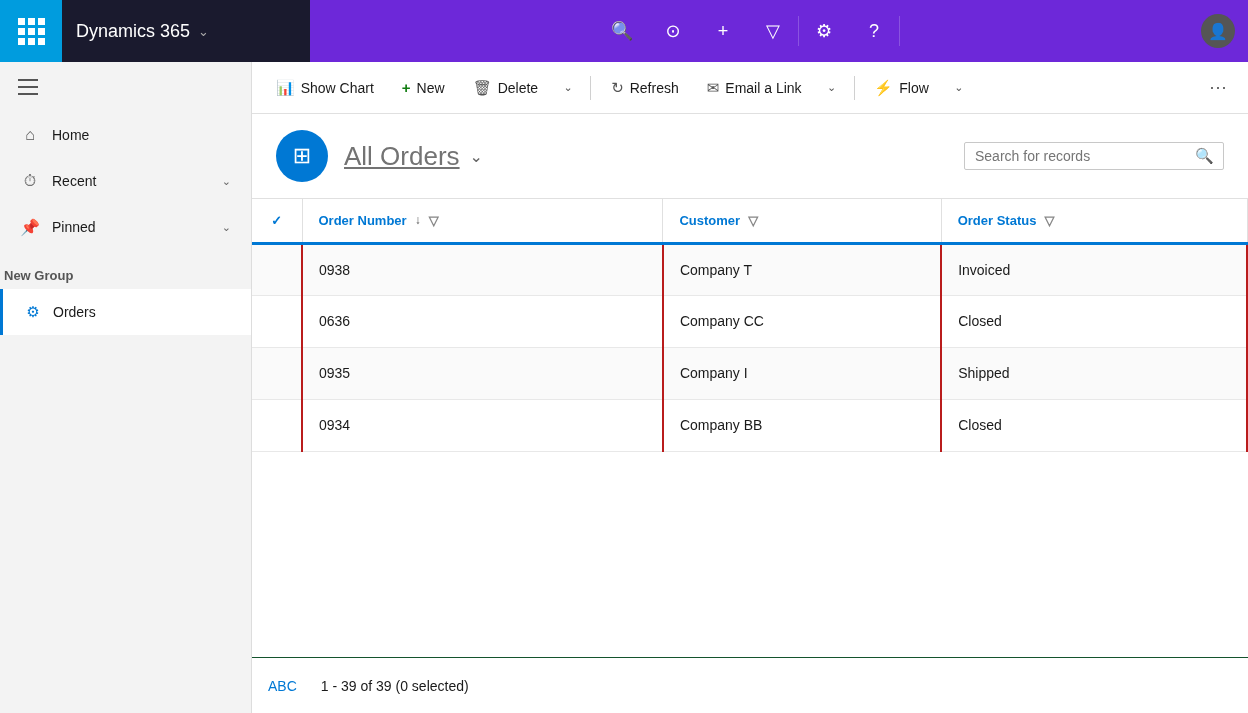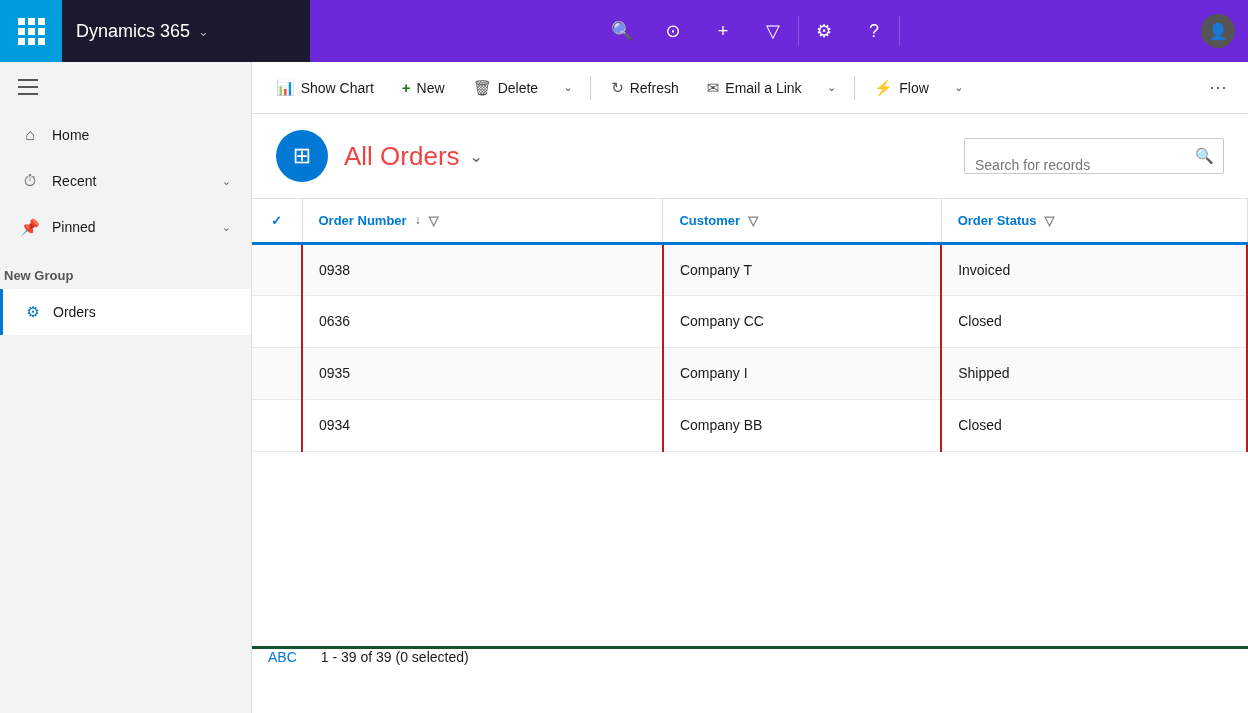--- a/index.html
+++ b/index.html
@@ -254,30 +254,31 @@
       flex-shrink: 0;
     }
     .page-title-area {
       display: flex;
       align-items: center;
       gap: 10px;
     }
     .page-title {
       font-size: 26px;
       font-weight: 400;
-      color: #ef4444;
+      color: #737373;
+      text-decoration: underline;
     }
     .page-title-chevron { color: #666; font-size: 16px; cursor: pointer; }
     .search-box {
       margin-left: auto;
       display: flex;
-      align-items: flex-end;
+      align-items: center;
       border: 1px solid #c8c8c8;
       border-radius: 2px;
-      height: 36px;
+      height: 28px;
       width: 260px;
       background: white;
     }
     .search-input {
       flex: 1;
       border: none;
       outline: none;
       padding: 0 10px;
       font-size: 14px;
       color: #999;
@@ -344,25 +345,25 @@
     }
     .data-table tbody td:first-child {
       text-align: center;
       width: 50px;
     }
     .check-cell { color: #555; font-size: 16px; }
     .link-cell { color: #0078d4; cursor: pointer; }
 
     
     .table-footer {
-      height: 67px;
-      display: flex;
-      align-items: flex-start;
+      height: 56px;
+      display: flex;
+      align-items: center;
       padding: 0 16px;
-      border-top: 3px solid #14532d;
+      border-top: 1px solid #14532d;
       background: white;
       flex-shrink: 0;
       gap: 24px;
     }
     .footer-abc { color: #0078d4; font-size: 14px; cursor: pointer; }
     .footer-pagination { color: #1a1a1a; font-size: 14px; }
 
     
     .table-container::-webkit-scrollbar { width: 12px; }
     .table-container::-webkit-scrollbar-track { background: #f1f1f1; }

